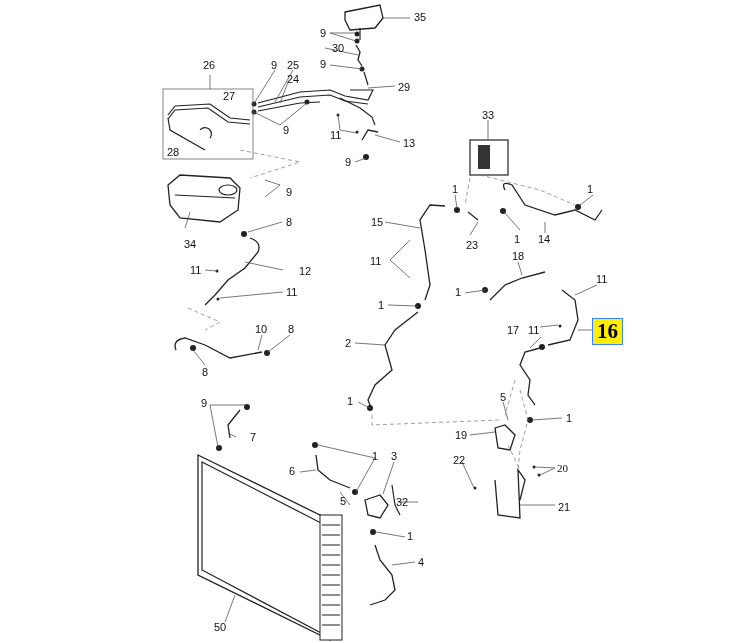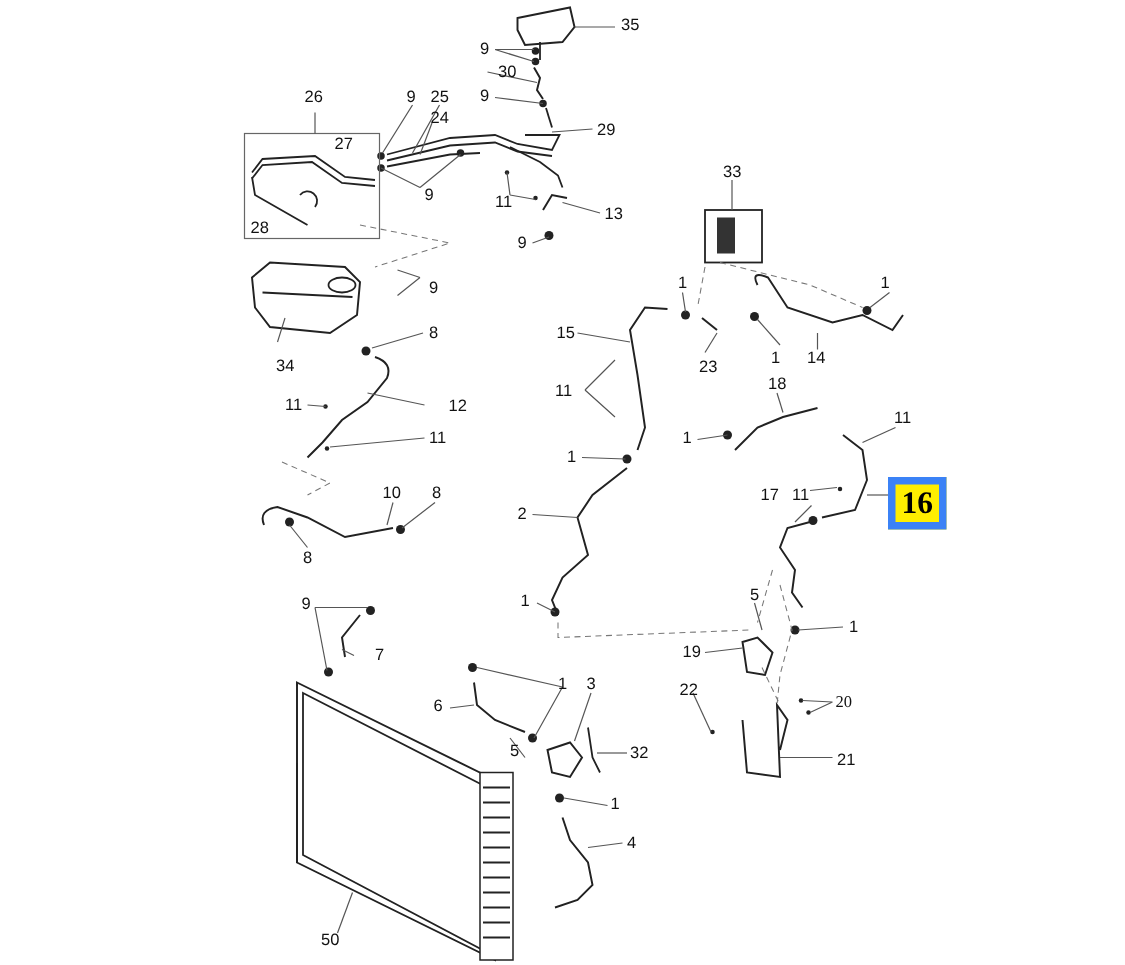--- a/index.html
+++ b/index.html
@@ -1,19 +1,19 @@
 <!DOCTYPE html>
 <html><head>
 <meta charset="utf-8">
 <style>
   html,body{margin:0;padding:0;background:#ffffff;}
   body{width:750px;height:643px;position:relative;overflow:hidden;font-family:"Liberation Sans",sans-serif;}
   #diagram{position:absolute;left:0;top:0;width:750px;height:643px;}
   .lbl{position:absolute;font-size:11px;color:#111;line-height:1;white-space:nowrap;}
-  .hl{position:absolute;background:#ffee00;font-family:"Liberation Serif",serif;font-weight:bold;font-size:21px;color:#000;padding:2px 4px;line-height:1;border:5px solid #3b82f6;}
+  .hl{position:absolute;background:#ffee00;font-family:"Liberation Serif",serif;font-weight:bold;font-size:21px;color:#000;padding:2px 4px;line-height:1;border:1px solid #3b82f6;}
   .part{fill:none;stroke:#222;stroke-width:1.2;}
   .hose{fill:#fff;stroke:#222;stroke-width:1.3;}
   .lead{stroke:#555;stroke-width:0.8;fill:none;}
   .dash{stroke:#777;stroke-width:0.7;stroke-dasharray:4 3;fill:none;}
   .clip{fill:#222;}
 </style>
 </head>
 <body>
 
 <div id="diagram">
@@ -270,20 +270,20 @@
 <span class="lbl" style="left:566px;top:413px;">1</span>
 <span class="lbl" style="left:201px;top:398px;">9</span>
 <span class="lbl" style="left:250px;top:432px;">7</span>
 <span class="lbl" style="left:455px;top:430px;">19</span>
 <span class="lbl" style="left:372px;top:451px;">1</span>
 <span class="lbl" style="left:391px;top:451px;">3</span>
 <span class="lbl" style="left:289px;top:466px;">6</span>
 <span class="lbl" style="left:453px;top:455px;text-align:center;">22</span>
 <span class="lbl" style="left:557px;top:463px;font-family:Liberation Serif, serif;">20</span>
 <span class="lbl" style="left:340px;top:496px;">5</span>
-<span class="lbl" style="left:420px;top:497px;">32</span>
+<span class="lbl" style="left:396px;top:497px;">32</span>
 <span class="lbl" style="left:558px;top:502px;">21</span>
 <span class="lbl" style="left:407px;top:531px;">1</span>
 <span class="lbl" style="left:418px;top:557px;">4</span>
 <span class="lbl" style="left:214px;top:622px;">50</span>
 
 <span class="hl" style="left:592px;top:318px;">16</span>
 </div>
 
 </body></html>

